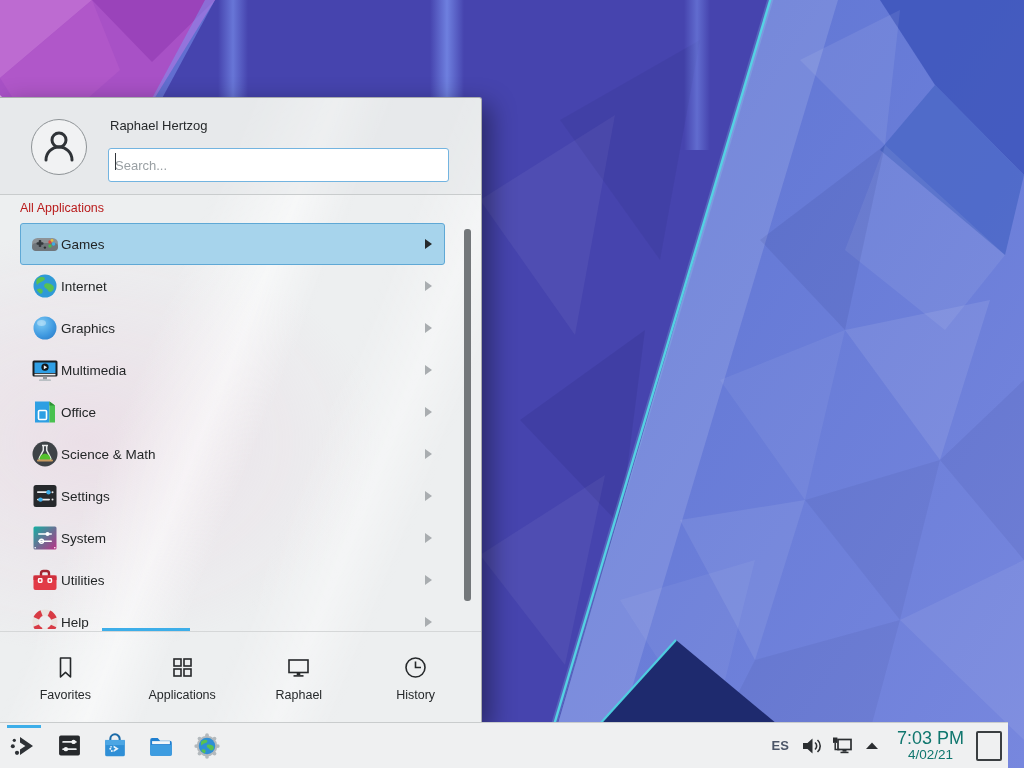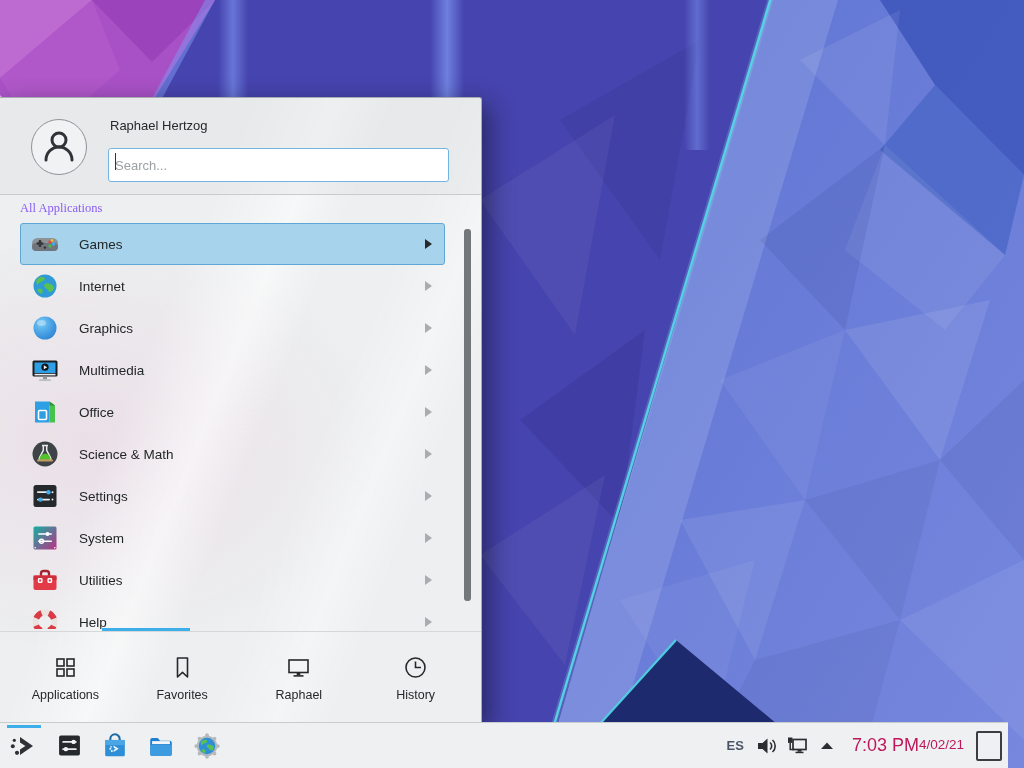--- a/index.html
+++ b/index.html
@@ -13,22 +13,22 @@
 
   
   .taskbar{position:absolute;left:0;right:16px;bottom:0;height:45px;background:#eff0f1;
            border-top:1px solid #c9cccd;display:flex;align-items:center;z-index:20;}
   .tb-launcher{position:relative;width:46px;height:44px;display:flex;align-items:center;justify-content:center;cursor:pointer;}
   .tb-launcher .active-line{position:absolute;top:1px;left:7px;width:34px;height:3px;background:#3daee9;}
   .tb-btn{width:46px;height:44px;display:flex;align-items:center;justify-content:center;cursor:pointer;}
   .tray{margin-left:auto;display:flex;align-items:center;height:100%;}
   .kbd-layout{font-size:13px;font-weight:bold;color:#4b5568;padding:0 8px;}
   .tray-icon{width:30px;height:44px;display:flex;align-items:center;justify-content:center;cursor:pointer;}
-  .clock{display:flex;flex-direction:row;align-items:center;justify-content:center;
-         padding:0 10px;color:#be185d;cursor:pointer;line-height:1.05;}
+  .clock{display:flex;flex-direction:column;align-items:center;justify-content:center;
+         padding:0 10px;color:#0f766e;cursor:pointer;line-height:1.05;}
   .clock .time{font-size:18px;}
   .clock .date{font-size:13.5px;}
   .show-desktop{width:22px;height:26px;border:2px solid #3a3e41;border-radius:2px;margin:0 6px 0 2px;
                 background:transparent;cursor:pointer;}
 
   
   .menu{position:absolute;left:0;top:97px;width:481px;height:626px;z-index:10;
         background:#edeff0;border:1px solid #a9acae;border-left:none;border-bottom:none;
         border-radius:0 3px 0 0;box-shadow:8px 8px 26px rgba(0,0,0,.42);}
   .menu-tint{position:absolute;inset:0;pointer-events:none;border-radius:0 3px 0 0;
@@ -40,28 +40,28 @@
                background:rgba(222,224,226,.35);}
   .avatar{position:absolute;left:31px;top:21px;width:54px;height:54px;border-radius:50%;
           border:1px solid #8e9396;display:flex;align-items:center;justify-content:center;cursor:pointer;background:rgba(251,251,252,.5);}
   .user-name{position:absolute;left:110px;top:20px;font-size:13px;color:#26292b;}
   .search-wrap{position:absolute;left:108px;top:50px;width:341px;height:27px;}
   .search-wrap input{width:100%;height:100%;box-sizing:border-box;border:1px solid #73b4e0;border-radius:3px;
         background:#ffffff;font:13px "Liberation Sans","DejaVu Sans",sans-serif;color:#232627;padding:16px 6px;outline:none;}
   .search-wrap input::placeholder{color:#9aa0a4;}
   .caret{position:absolute;left:7px;top:5px;width:1px;height:17px;background:#31363b;}
 
-  .section-label{position:absolute;left:20px;top:103px;font-size:12.5px;color:#8b5cf6;font-family:Liberation Serif, serif;}
+  .section-label{position:absolute;left:20px;top:103px;font-size:12.5px;color:#b91c1c;}
 
   .app-list{position:absolute;left:20px;top:125px;width:425px;height:406px;overflow:hidden;}
   .row{position:relative;height:42px;display:flex;align-items:center;border:1px solid transparent;
        border-radius:3px;box-sizing:border-box;cursor:pointer;}
   .row.selected{background:#a7d4ec;border-color:#5fa8d5;}
   .ric{width:32px;height:32px;margin-left:8px;flex:0 0 32px;}
-  .rlabel{margin-left:18px;font-size:13.5px;color:#232627;}
+  .rlabel{font-size:13.5px;color:#232627;}
   .rarrow{margin-left:auto;margin-right:12px;width:0;height:0;
           border-left:7px solid #a9adb0;border-top:5px solid transparent;border-bottom:5px solid transparent;}
   .row.selected .rarrow{border-left-color:#26292b;}
 
   .vscroll{position:absolute;left:464px;top:131px;width:7px;height:372px;border-radius:3px;background:#73777a;cursor:pointer;}
 
   .tab-indicator{position:absolute;left:102px;top:530px;width:88px;height:3px;background:#3daee9;z-index:3;}
   .menu-footer{position:absolute;left:0;right:0;top:533px;bottom:0;border-top:1px solid #d5d7d8;
                display:flex;padding:0 7px;box-sizing:border-box;}
   .ftab{flex:1 1 0;display:flex;flex-direction:column;align-items:center;justify-content:center;gap:7px;cursor:pointer;color:#26292b;}
@@ -311,35 +311,35 @@
       </div>
     </div>
 
     <div class="vscroll"></div>
     <div class="tab-indicator"></div>
 
     <div class="menu-footer">
       <div class="ftab">
         <span class="icon-box">
           <svg width="27" height="27" viewBox="0 0 27 27">
+              <path d="M8.5 4h10v19l-5-4.6-5 4.6z" fill="none" stroke="#26292b" stroke-width="1.6" stroke-linejoin="round"></path>
+            </svg>
+        </span>
+        <span class="flabel">Favorites</span>
+      </div>
+      <div class="ftab">
+        <span class="icon-box">
+          <svg width="27" height="27" viewBox="0 0 27 27">
             <rect x="5" y="5" width="7" height="7" fill="none" stroke="#26292b" stroke-width="1.6"></rect>
             <rect x="15" y="5" width="7" height="7" fill="none" stroke="#26292b" stroke-width="1.6"></rect>
             <rect x="5" y="15" width="7" height="7" fill="none" stroke="#26292b" stroke-width="1.6"></rect>
             <rect x="15" y="15" width="7" height="7" fill="none" stroke="#26292b" stroke-width="1.6"></rect>
           </svg>
         </span>
         <span class="flabel">Applications</span>
-      </div>
-      <div class="ftab">
-        <span class="icon-box">
-          <svg width="27" height="27" viewBox="0 0 27 27">
-              <path d="M8.5 4h10v19l-5-4.6-5 4.6z" fill="none" stroke="#26292b" stroke-width="1.6" stroke-linejoin="round"></path>
-            </svg>
-        </span>
-        <span class="flabel">Favorites</span>
       </div>
       <div class="ftab">
         <span class="icon-box">
           <svg width="27" height="27" viewBox="0 0 27 27">
             <rect x="4" y="6" width="19" height="12.5" fill="none" stroke="#26292b" stroke-width="1.6"></rect>
             <rect x="11.7" y="18.5" width="3.6" height="2.6" fill="#26292b"></rect>
             <rect x="8.5" y="21.1" width="10" height="1.6" fill="#26292b"></rect>
           </svg>
         </span>
         <span class="flabel">Raphael</span>

